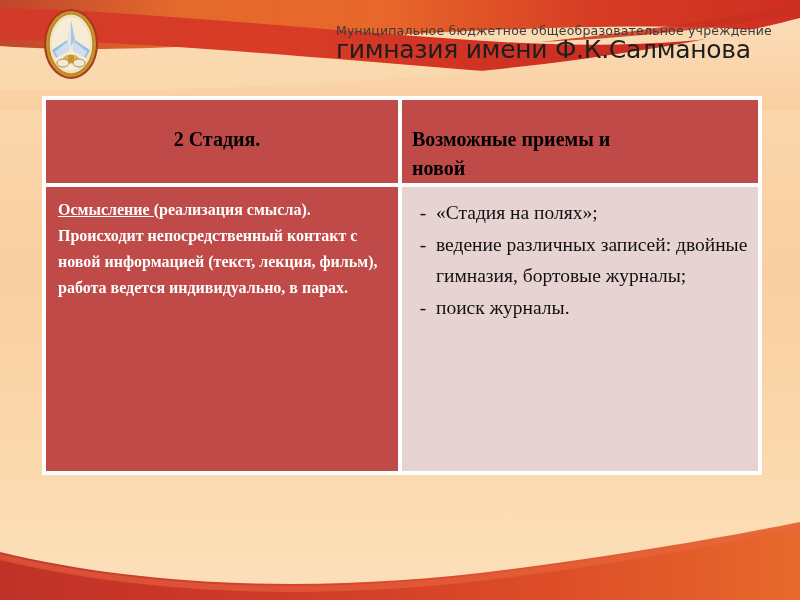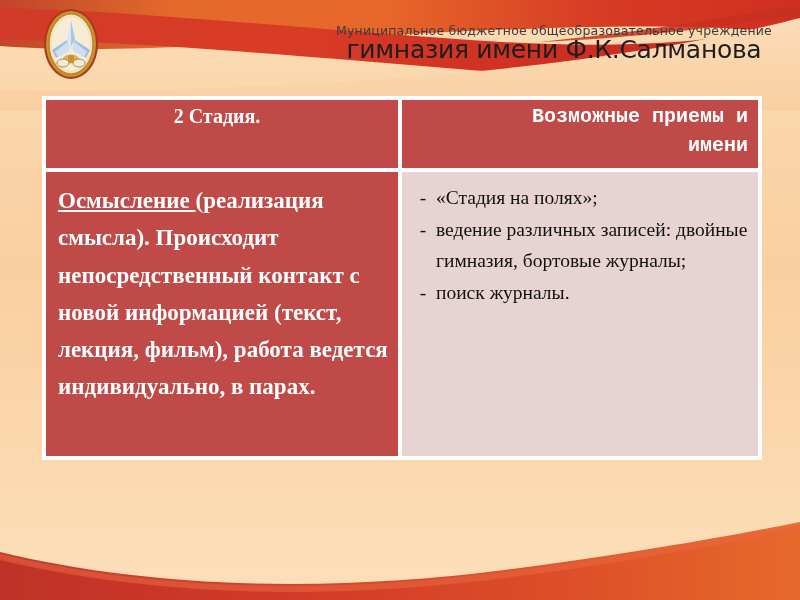--- a/index.html
+++ b/index.html
@@ -38,21 +38,21 @@
     width: 58px;
     height: 76px;
     z-index: 5;
   }
 
   
   #header-text {
     position: absolute;
     right: 28px;
     top: 24px;
-    text-align: center;
+    text-align: left;
     z-index: 6;
     font-family: "DejaVu Sans", "Liberation Sans", sans-serif;
     color: #2a2a2a;
     line-height: 1.05;
   }
   #org-line {
     font-size: 12.5px;
     letter-spacing: 0.2px;
     color: #3b3b3b;
     white-space: nowrap;
@@ -83,42 +83,42 @@
     padding: 0;
   }
   .col-left  { width: 352px; }
   .col-right { width: 356px; }
 
   .hdr-cell {
     background: #bf4a48;
     height: 68px;
   }
   .hdr-inner {
-    color: #ffffff;
+    color: #000000;
     font-weight: bold;
     font-size: 20px;
     line-height: 1.45;
     text-align: center;
-    padding: 2px 10px 0 10px;
+    padding: 25px 10px 0 10px;
   }
   .hdr-left .hdr-inner  { text-align: center; padding-left: 0; }
-  .hdr-right .hdr-inner { text-align: right; font-family: Liberation Mono, monospace; }
+  .hdr-right .hdr-inner { text-align: left; }
 
   .body-left {
     background: #bf4a48;
     height: 284px;
   }
   .body-right {
     background: #e8d3d3;
   }
 
   .body-left-inner {
     color: #ffffff;
     font-weight: bold;
-    font-size: 23px;
+    font-size: 16px;
     line-height: 1.62;
     padding: 10px 10px 10px 12px;
     text-align: left;
   }
   .kw {
     text-decoration: underline;
   }
 
   .body-right-inner {
     color: #111111;
@@ -200,21 +200,21 @@
 
   <table id="content-table">
     <tbody>
       <tr>
         <td class="hdr-cell hdr-left col-left">
           <div class="hdr-inner">2 Стадия.</div>
         </td>
         <td class="hdr-cell hdr-right col-right">
           <div class="hdr-inner">
             <span>Возможные приемы и</span><br>
-            <span>имени</span>
+            <span>новой</span>
           </div>
         </td>
       </tr>
 
       <tr>
         <td class="body-left col-left">
           <div class="body-left-inner">
             <span class="kw">Осмысление </span><span>(реализация смысла). Происходит непосредственный контакт с новой информацией (текст, лекция, фильм), работа ведется индивидуально, в парах.</span>
           </div>
         </td>

